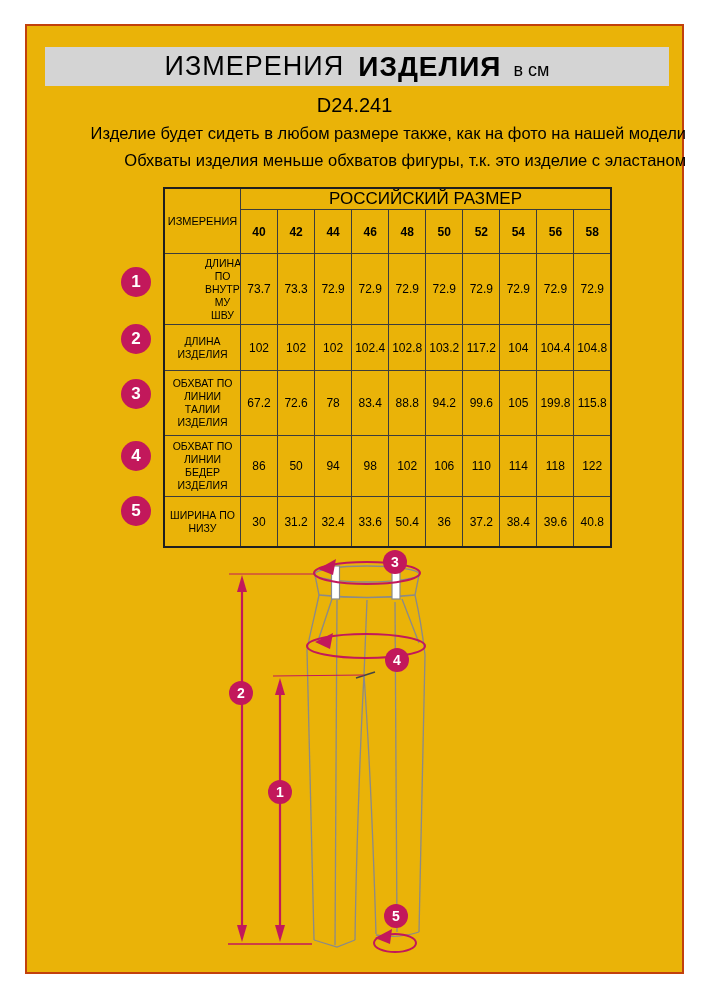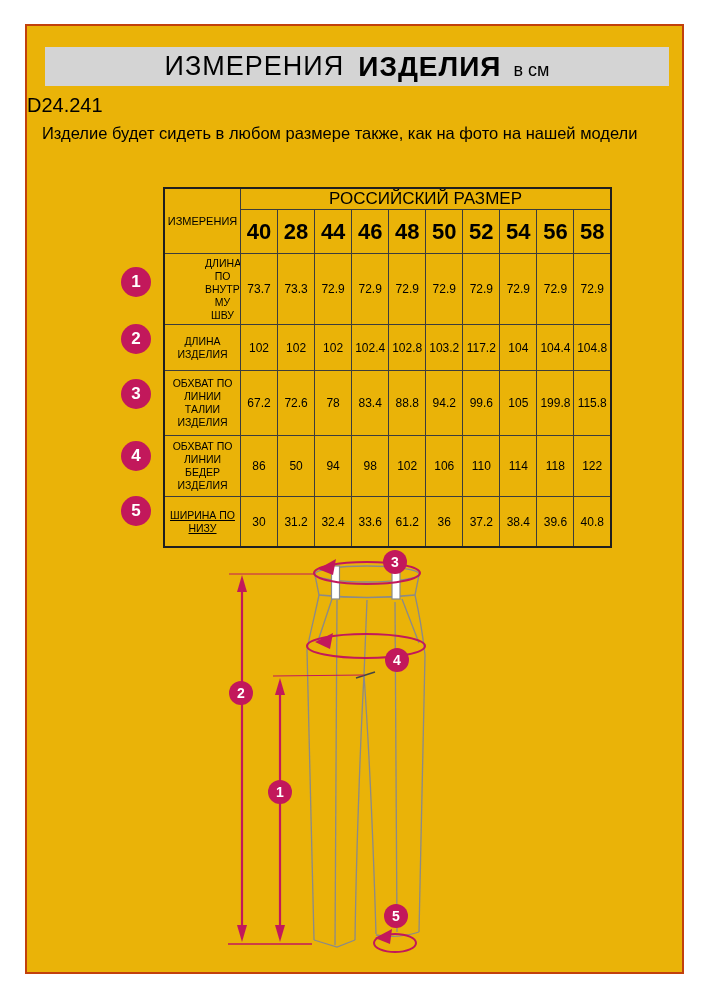--- a/index.html
+++ b/index.html
@@ -14,40 +14,40 @@
   }
   
   .banner{
     position:absolute;left:18px;top:21px;width:624px;height:39px;
     background:#d4d4d4;display:flex;align-items:center;justify-content:center;
   }
   .banner .t1{font-size:27px;font-weight:400;letter-spacing:1px;}
   .banner .t2{font-size:28px;font-weight:700;letter-spacing:1px;margin-left:14px;}
   .banner .t3{font-size:18px;font-weight:400;margin-left:12px;padding-top:7px;text-align:right;}
   .prod-code{
-    position:absolute;left:0;top:68px;width:100%;text-align:left;
+    position:absolute;left:0;top:68px;width:100%;text-align:center;
     font-size:20px;font-weight:400;
   }
   .desc{
-    position:absolute;left:15px;top:94px;width:100%;text-align:left;
+    position:absolute;left:4px;top:94px;width:100%;text-align:right;
     font-size:16.5px;line-height:27px;
   }
   
   .tbl-wrap{position:absolute;left:136px;top:161px;}
   table.size-table{
     border-collapse:collapse;table-layout:fixed;width:449px;
     border:2px solid #1f1f1f;
   }
   table.size-table th,table.size-table td{
     border:1px solid #3c3c3c;padding:0;text-align:center;vertical-align:middle;
     overflow:hidden;
   }
   th.c-measure{width:75px;font-size:11px;font-weight:400;}
   th.c-group{font-size:17px;font-weight:400;height:17px;}
-  th.c-size{font-size:22px;font-weight:700;height:43px;}
+  th.c-size{font-size:12px;font-weight:700;height:43px;}
   th.c-label{font-size:10.5px;font-weight:400;white-space:pre-line;line-height:13px;}
   td.c-val{font-size:12px;font-weight:400;border-radius:15px;}
   
   .num-circle{
     position:absolute;left:94px;width:30px;height:30px;border-radius:50%;
     background:#c2185b;color:#fff;font-size:17px;font-weight:700;
     display:flex;align-items:center;justify-content:center;
   }
   
   .diagram{position:absolute;left:185px;top:521px;width:280px;height:420px;}
@@ -67,32 +67,33 @@
   <div class="banner">
     <span class="t1">ИЗМЕРЕНИЯ</span>
     <span class="t2">ИЗДЕЛИЯ</span>
     <span class="t3">в см</span>
   </div>
 
   <div class="prod-code">D24.241</div>
 
   <div class="desc">
     <div>Изделие будет сидеть в любом размере также, как на фото на нашей модели</div>
+    <div>Обхваты изделия меньше обхватов фигуры, т.к. это изделие с эластаном</div>
   </div>
 
   <div class="tbl-wrap">
     <table class="size-table">
       <thead>
         <tr>
           <th class="c-measure" rowspan="2">ИЗМЕРЕНИЯ</th>
           <th class="c-group" colspan="10">РОССИЙСКИЙ РАЗМЕР</th>
         </tr>
         <tr id="sizes-row">
             <th class="c-size">40</th>
-            <th class="c-size">28</th>
+            <th class="c-size">42</th>
             <th class="c-size">44</th>
             <th class="c-size">46</th>
             <th class="c-size">48</th>
             <th class="c-size">50</th>
             <th class="c-size">52</th>
             <th class="c-size">54</th>
             <th class="c-size">56</th>
             <th class="c-size">58</th>
           </tr>
       </thead>
@@ -152,27 +153,27 @@
             <td class="c-val">94</td>
             <td class="c-val">98</td>
             <td class="c-val">102</td>
             <td class="c-val">106</td>
             <td class="c-val">110</td>
             <td class="c-val">114</td>
             <td class="c-val">118</td>
             <td class="c-val">122</td>
           </tr>
           <tr>
-            <th class="c-label" style="height: 49px; text-decoration: underline;">ШИРИНА ПО
+            <th class="c-label" style="height: 49px;">ШИРИНА ПО
 НИЗУ</th>
             <td class="c-val">30</td>
             <td class="c-val">31.2</td>
             <td class="c-val">32.4</td>
             <td class="c-val">33.6</td>
-            <td class="c-val">61.2</td>
+            <td class="c-val">50.4</td>
             <td class="c-val">36</td>
             <td class="c-val">37.2</td>
             <td class="c-val">38.4</td>
             <td class="c-val">39.6</td>
             <td class="c-val">40.8</td>
           </tr>
         </tbody>
     </table>
   </div>
 

